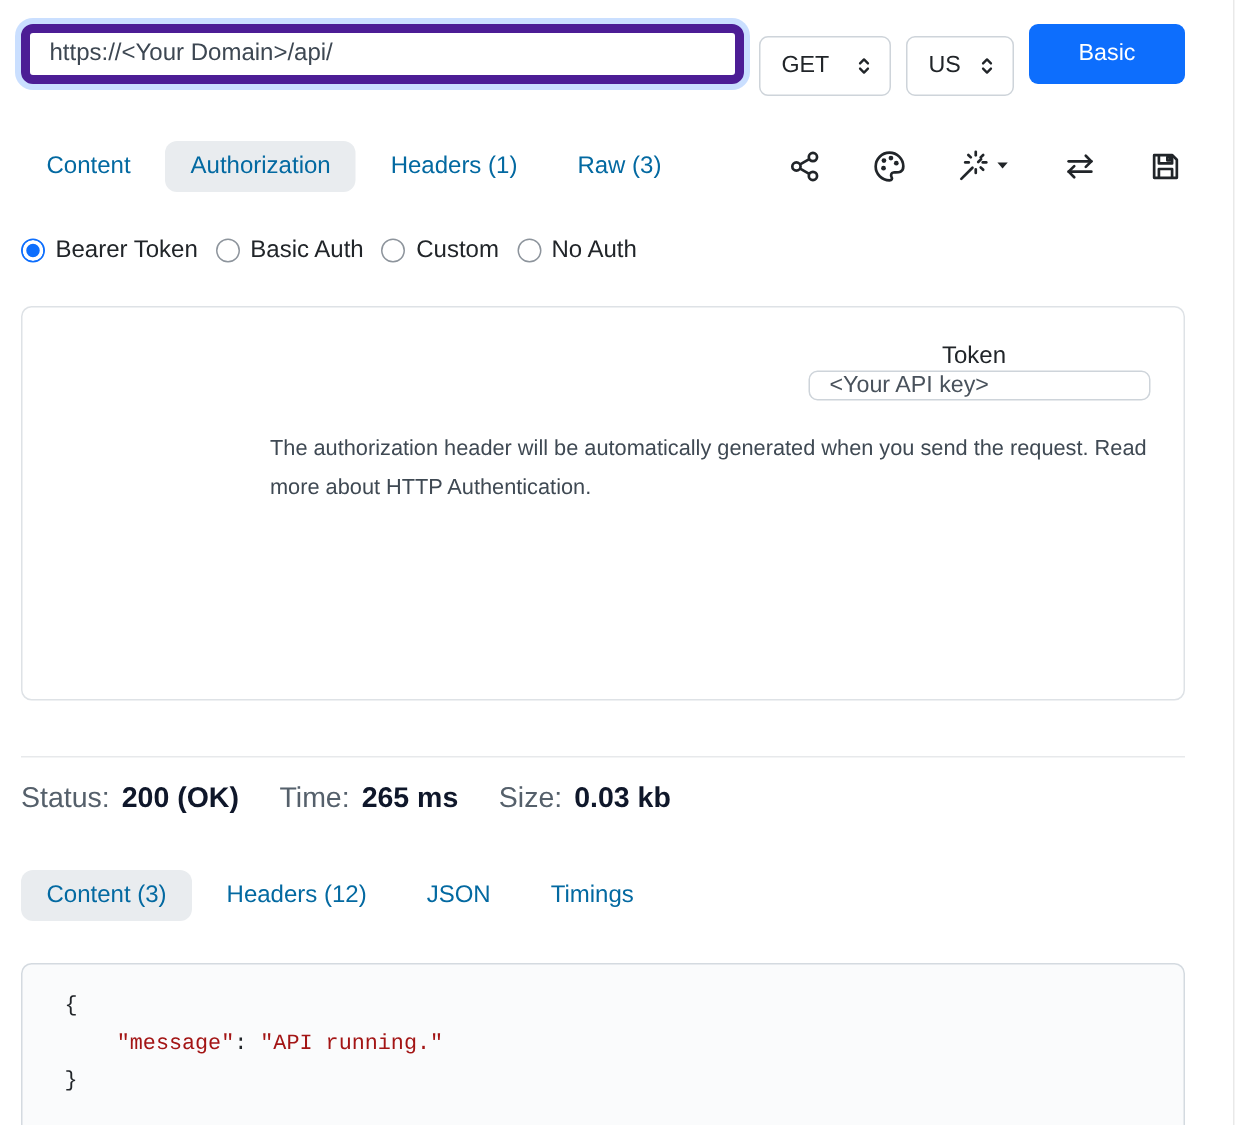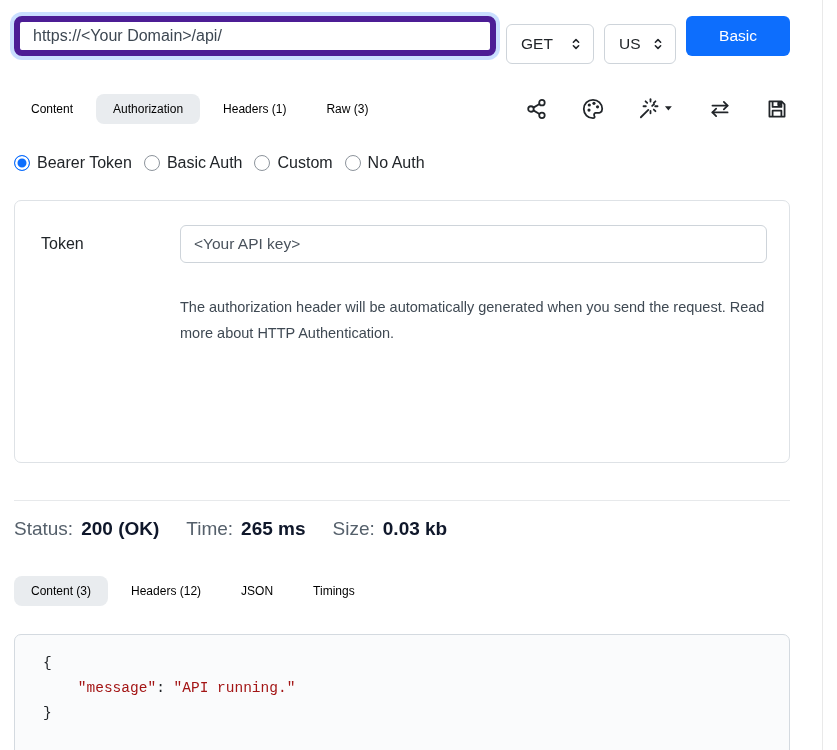--- a/index.html
+++ b/index.html
@@ -36,22 +36,22 @@
   .send-btn {
     width: 104px; height: 40px; border: none; border-radius: 6px;
     background: #0d6efd; color: #fff; font-size: 15.5px;
     font-family: "Liberation Sans", sans-serif; cursor: pointer;
   }
 
   
   .tabs-row { display: flex; align-items: center; justify-content: space-between; margin-top: 30px; }
   .tabs { display: flex; align-items: center; gap: 6px; }
   .tab {
-    padding: 8px 17px; border-radius: 8px; font-size: 12px;
-    color: #000000; cursor: pointer; white-space: nowrap; background: transparent;
+    padding: 8px 17px; border-radius: 8px; font-size: 16px;
+    color: #0369a1; cursor: pointer; white-space: nowrap; background: transparent;
   }
   .tab.active { background: #e9ecef; }
   .toolbar { display: flex; align-items: center; gap: 34px; padding-right: 2px; }
   .tool-icon { display: flex; align-items: center; cursor: pointer; }
   .tool-icon svg { display: block; }
 
   
   .auth-row { display: flex; align-items: center; gap: 12px; margin-top: 30px; }
   .auth-option { display: flex; align-items: center; gap: 7px; cursor: pointer; font-size: 16px; }
   .radio-dot {
@@ -62,29 +62,29 @@
     border-color: #0d6efd; background: #0d6efd;
     box-shadow: inset 0 0 0 2.5px #fff;
   }
 
   
   .token-panel {
     margin-top: 28px; height: 263px;
     border: 1px solid #dee2e6; border-radius: 7px; background: #fff;
     padding: 24px 22px 24px 26px;
   }
-  .token-row { display: flex; align-items: center; }
+  .token-row { display: flex; align-items: flex-end; flex-direction: column; }
   .token-label { width: 139px; font-size: 16px; color: #212529; flex: 0 0 auto; }
   .token-input {
     flex: 1; height: 38px; border: 1px solid #ced4da; border-radius: 6px;
     font-family: "Liberation Sans", sans-serif; font-size: 15.5px;
     color: #49525c; padding: 0 13px; outline: none; background: #fff;
   }
   .token-help {
-    margin: 32px 0 0 139px; max-width: 588px;
+    margin: 20px 0 0 139px; max-width: 588px;
     font-size: 14.5px; line-height: 1.78; color: #3f4953;
   }
 
   
   .divider { border: none; border-top: 1px solid #e7e9eb; margin-top: 37px; }
   .status-row { display: flex; align-items: baseline; gap: 27px; margin-top: 17px; }
   .status-group { display: flex; align-items: baseline; gap: 8px; font-size: 19px; }
   .status-key { color: #55606b; }
   .status-val { color: #0f172a; font-weight: 700; }
 

